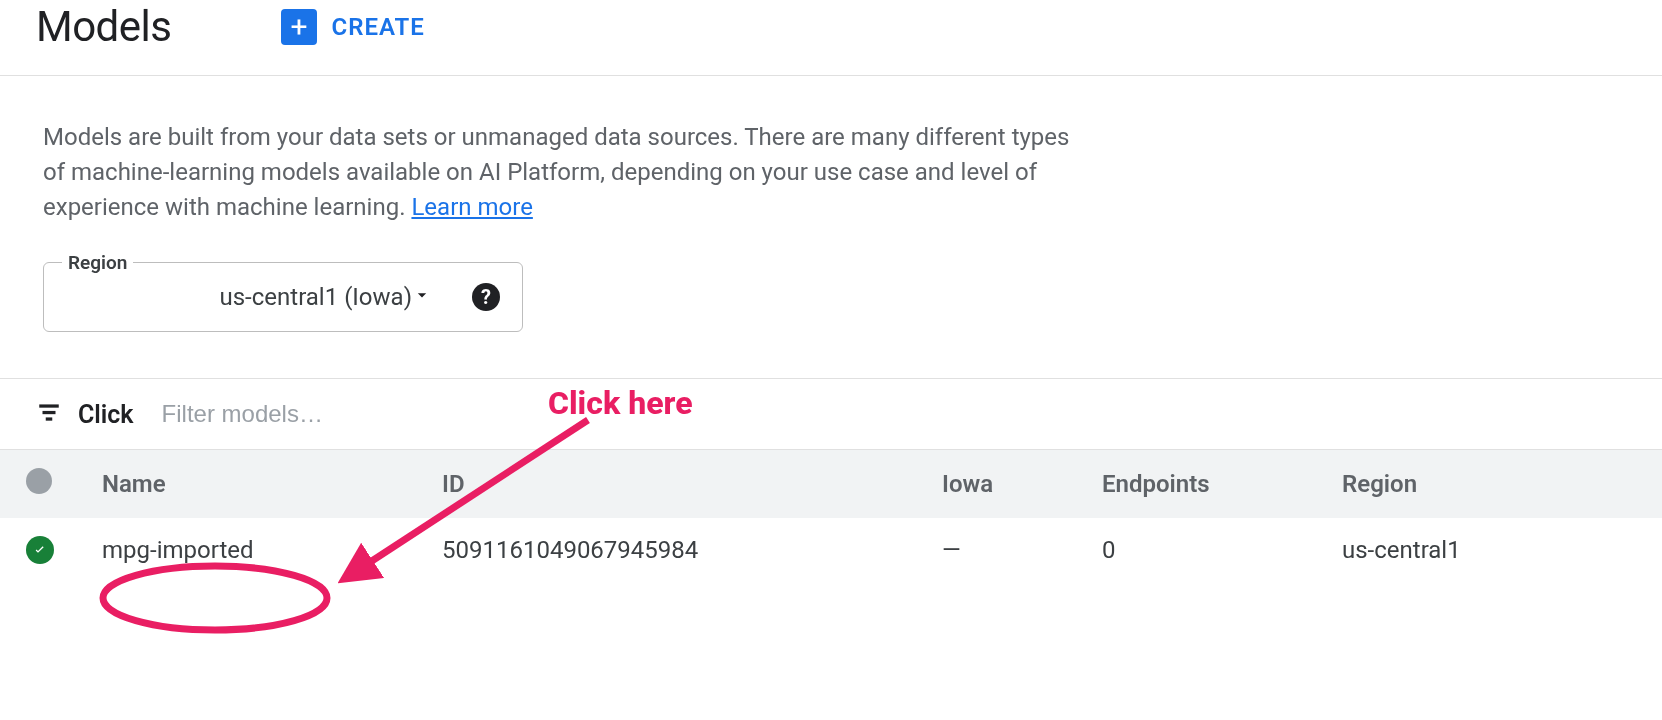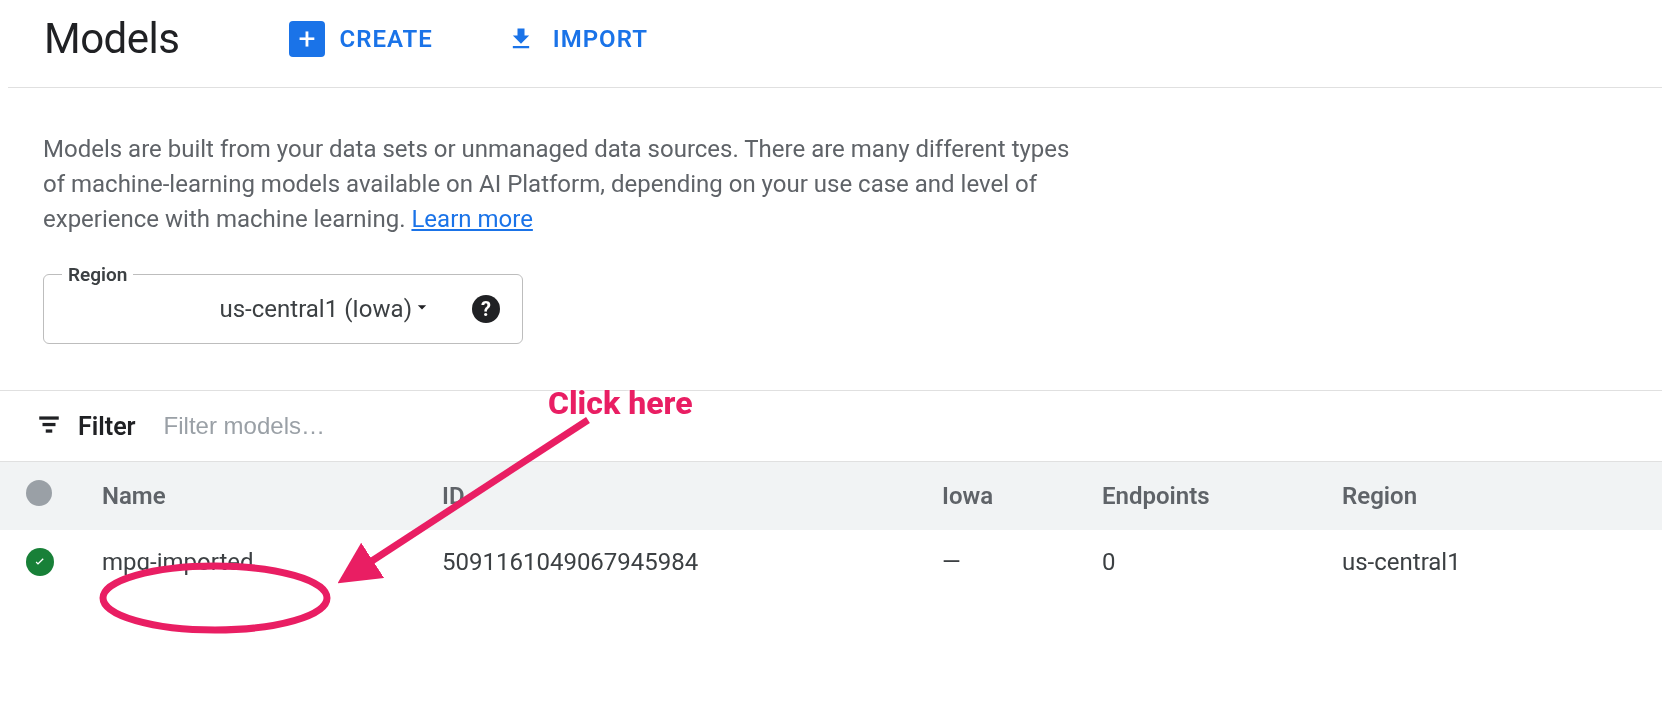--- a/index.html
+++ b/index.html
@@ -10,23 +10,22 @@
     background: #fff;
     color: #202124;
     overflow: hidden;
     position: relative;
   }
 
   
   .header {
     display: flex;
     align-items: center;
-    padding: 14px 36px 24px;
+    padding: 2px 36px 24px;
     border-bottom: 1px solid #e0e0e0;
-    margin-left: 8px;
   }
   .page-title {
     font-size: 42px;
     font-weight: 400;
     letter-spacing: -0.5px;
     margin-right: 110px;
   }
   .action-btn {
     display: inline-flex;
     align-items: center;
@@ -212,28 +211,20 @@
 <body>
 
 <div class="header">
   <div class="page-title">Models</div>
 
   <div class="action-btn">
     <span class="icon-box plus-box">+</span>
     <span>CREATE</span>
   </div>
 
-  <div class="action-btn">
-    <span class="icon-box import-box">
-      <svg width="28" height="28" viewBox="0 0 24 24">
-        <path d="M5 20h14v-2H5v2zM19 9h-4V3H9v6H5l7 7 7-7z"></path>
-      </svg>
-    </span>
-    <span>IMPORT</span>
-  </div>
 </div>
 
 <div class="content">
 
   <p class="description">
     <span>Models are built from your data sets or unmanaged data sources. There are many different types of machine-learning models available on AI Platform, depending on your use case and level of experience with machine learning. </span><a href="#">Learn more</a>
   </p>
 
   <div class="region-wrap">
     <div class="region-select">
@@ -250,21 +241,21 @@
 </div>
 
 <div class="filter-bar">
   <span class="filter-icon">
     <svg width="26" height="26" viewBox="0 0 24 24">
       <rect x="3" y="5" width="18" height="3" fill="#202124"></rect>
       <rect x="6" y="11" width="12" height="3" fill="#202124"></rect>
       <rect x="9" y="17" width="6" height="3" fill="#202124"></rect>
     </svg>
   </span>
-  <span class="filter-label">Filter</span>
+  <span class="filter-label">Click</span>
   <input class="filter-input" type="text" placeholder="Filter models…" style="">
 </div>
 
 <table class="models">
   <colgroup>
     <col class="col-status">
       <col class="col-name">
       <col class="col-id">
     <col class="col-data">
       <col class="col-ep">

